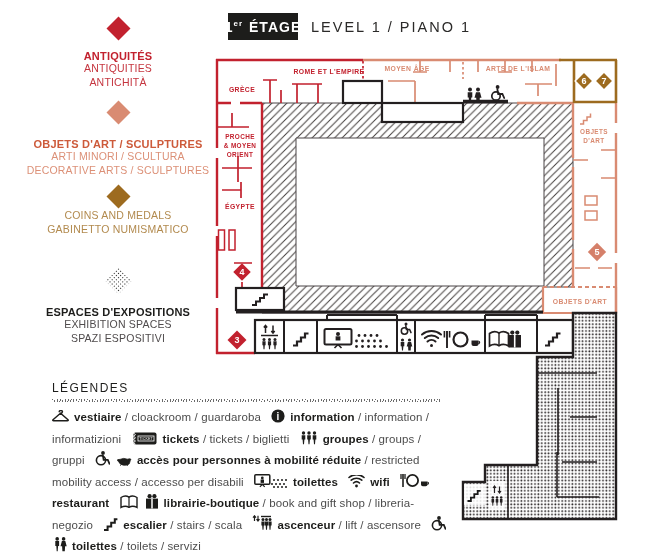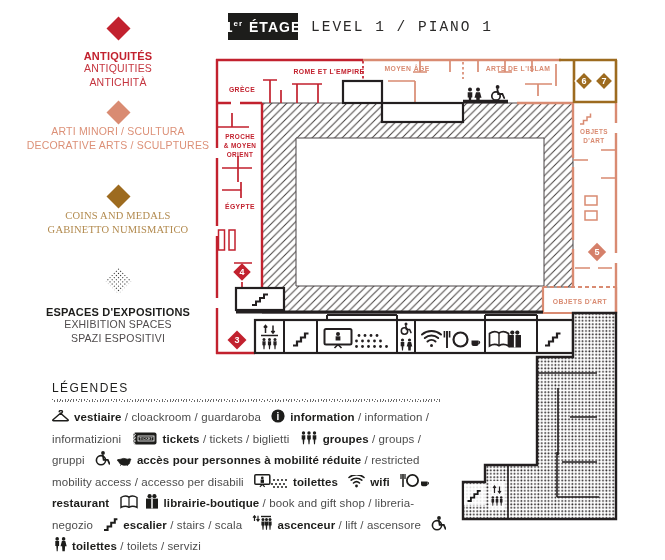--- a/index.html
+++ b/index.html
@@ -4,34 +4,34 @@
 <style>
   html,body{margin:0;padding:0;background:#fff;}
   .stage{position:relative;width:665px;height:560px;background:#ffffff;overflow:hidden;
          font-family:"Liberation Sans",sans-serif;color:#231f20;}
   
   .hbox{position:absolute;left:228px;top:13px;width:70px;height:27px;background:#1d1d1b;
         color:#fff;display:flex;align-items:center;justify-content:center;
         font-weight:bold;font-size:14px;letter-spacing:1px;}
   .hbox sup{font-size:8px;margin:-6px 1px 0 0;}
   .hsub{position:absolute;left:311px;top:13px;height:27px;display:flex;align-items:center;
-        font-size:14.5px;letter-spacing:2px;color:#2b2a29;font-family:Liberation Mono, monospace;}
+        font-size:14.5px;letter-spacing:2px;color:#2b2a29;}
   
   .sec{position:absolute;left:20px;width:196px;text-align:center;}
   .dia{width:17px;height:17px;transform:rotate(45deg);display:inline-block;}
   .dia.red{background:#c2212e;}
   .dia.salmon{background:#d98b72;}
   .dia.brown{background:#9d6b1f;}
   .dia.dotted{background-image:radial-gradient(circle,#1d1d1b 34%,transparent 38%);
               background-size:3px 3px;width:19px;height:19px;}
   .sec .t{font-weight:bold;font-size:11px;letter-spacing:.2px;margin-top:9px;}
   .sec .l{font-size:10.5px;line-height:13.5px;letter-spacing:.2px;}
   .sec1 .t{color:#c2212e;} .sec1 .l{color:#c5353f;}
   .sec2 .t{color:#cd5a3a;} .sec2 .l{color:#dc9077;}
-  .sec3 .t{color:#9d6b1f;} .sec3 .l{color:#b28a4e;font-family:Liberation Serif, serif;}
+  .sec3 .t{color:#9d6b1f;} .sec3 .l{color:#b28a4e;}
   .sec4 .t{color:#1d1d1b;} .sec4 .l{color:#4f4b4c;}
   
   .lhead{position:absolute;left:52px;top:381px;font-size:12px;letter-spacing:1.4px;color:#1d1d1b;}
   .squig{position:absolute;left:52px;top:399px;width:388px;height:3px;
          background:repeating-linear-gradient(105deg,#6a6a6a 0 .8px,transparent .8px 2.6px);}
   .ltext{position:absolute;left:52px;top:407px;width:400px;font-size:11.5px;
          line-height:21.5px;color:#4c4c4c;letter-spacing:.1px;}
   .ltext b{color:#1d1d1b;text-align:right;}
   .ic{display:inline-block;vertical-align:-2px;margin:0 5px 0 7px;}
   .ic svg{display:block;}
@@ -51,20 +51,21 @@
   <div class="hsub">LEVEL 1 / PIANO 1</div>
 
   <div class="sec sec1" style="top:20px">
     <span class="dia red"></span>
     <div class="t">ANTIQUITÉS</div>
     <div class="l">ANTIQUITIES</div>
     <div class="l">ANTICHITÀ</div>
   </div>
   <div class="sec sec2" style="top:104px">
     <span class="dia salmon"></span>
+    <div class="t" style="margin-top:13px">OBJETS D'ART / SCULPTURES</div>
     <div class="l">ARTI MINORI / SCULTURA</div>
     <div class="l">DECORATIVE ARTS / SCULPTURES</div>
   </div>
   <div class="sec sec3" style="top:188px">
     <span class="dia brown"></span>
     <div class="l">COINS AND MEDALS</div>
     <div class="l">GABINETTO NUMISMATICO</div>
   </div>
   <div class="sec sec4" style="top:271px">
     <span class="dia dotted"></span>

